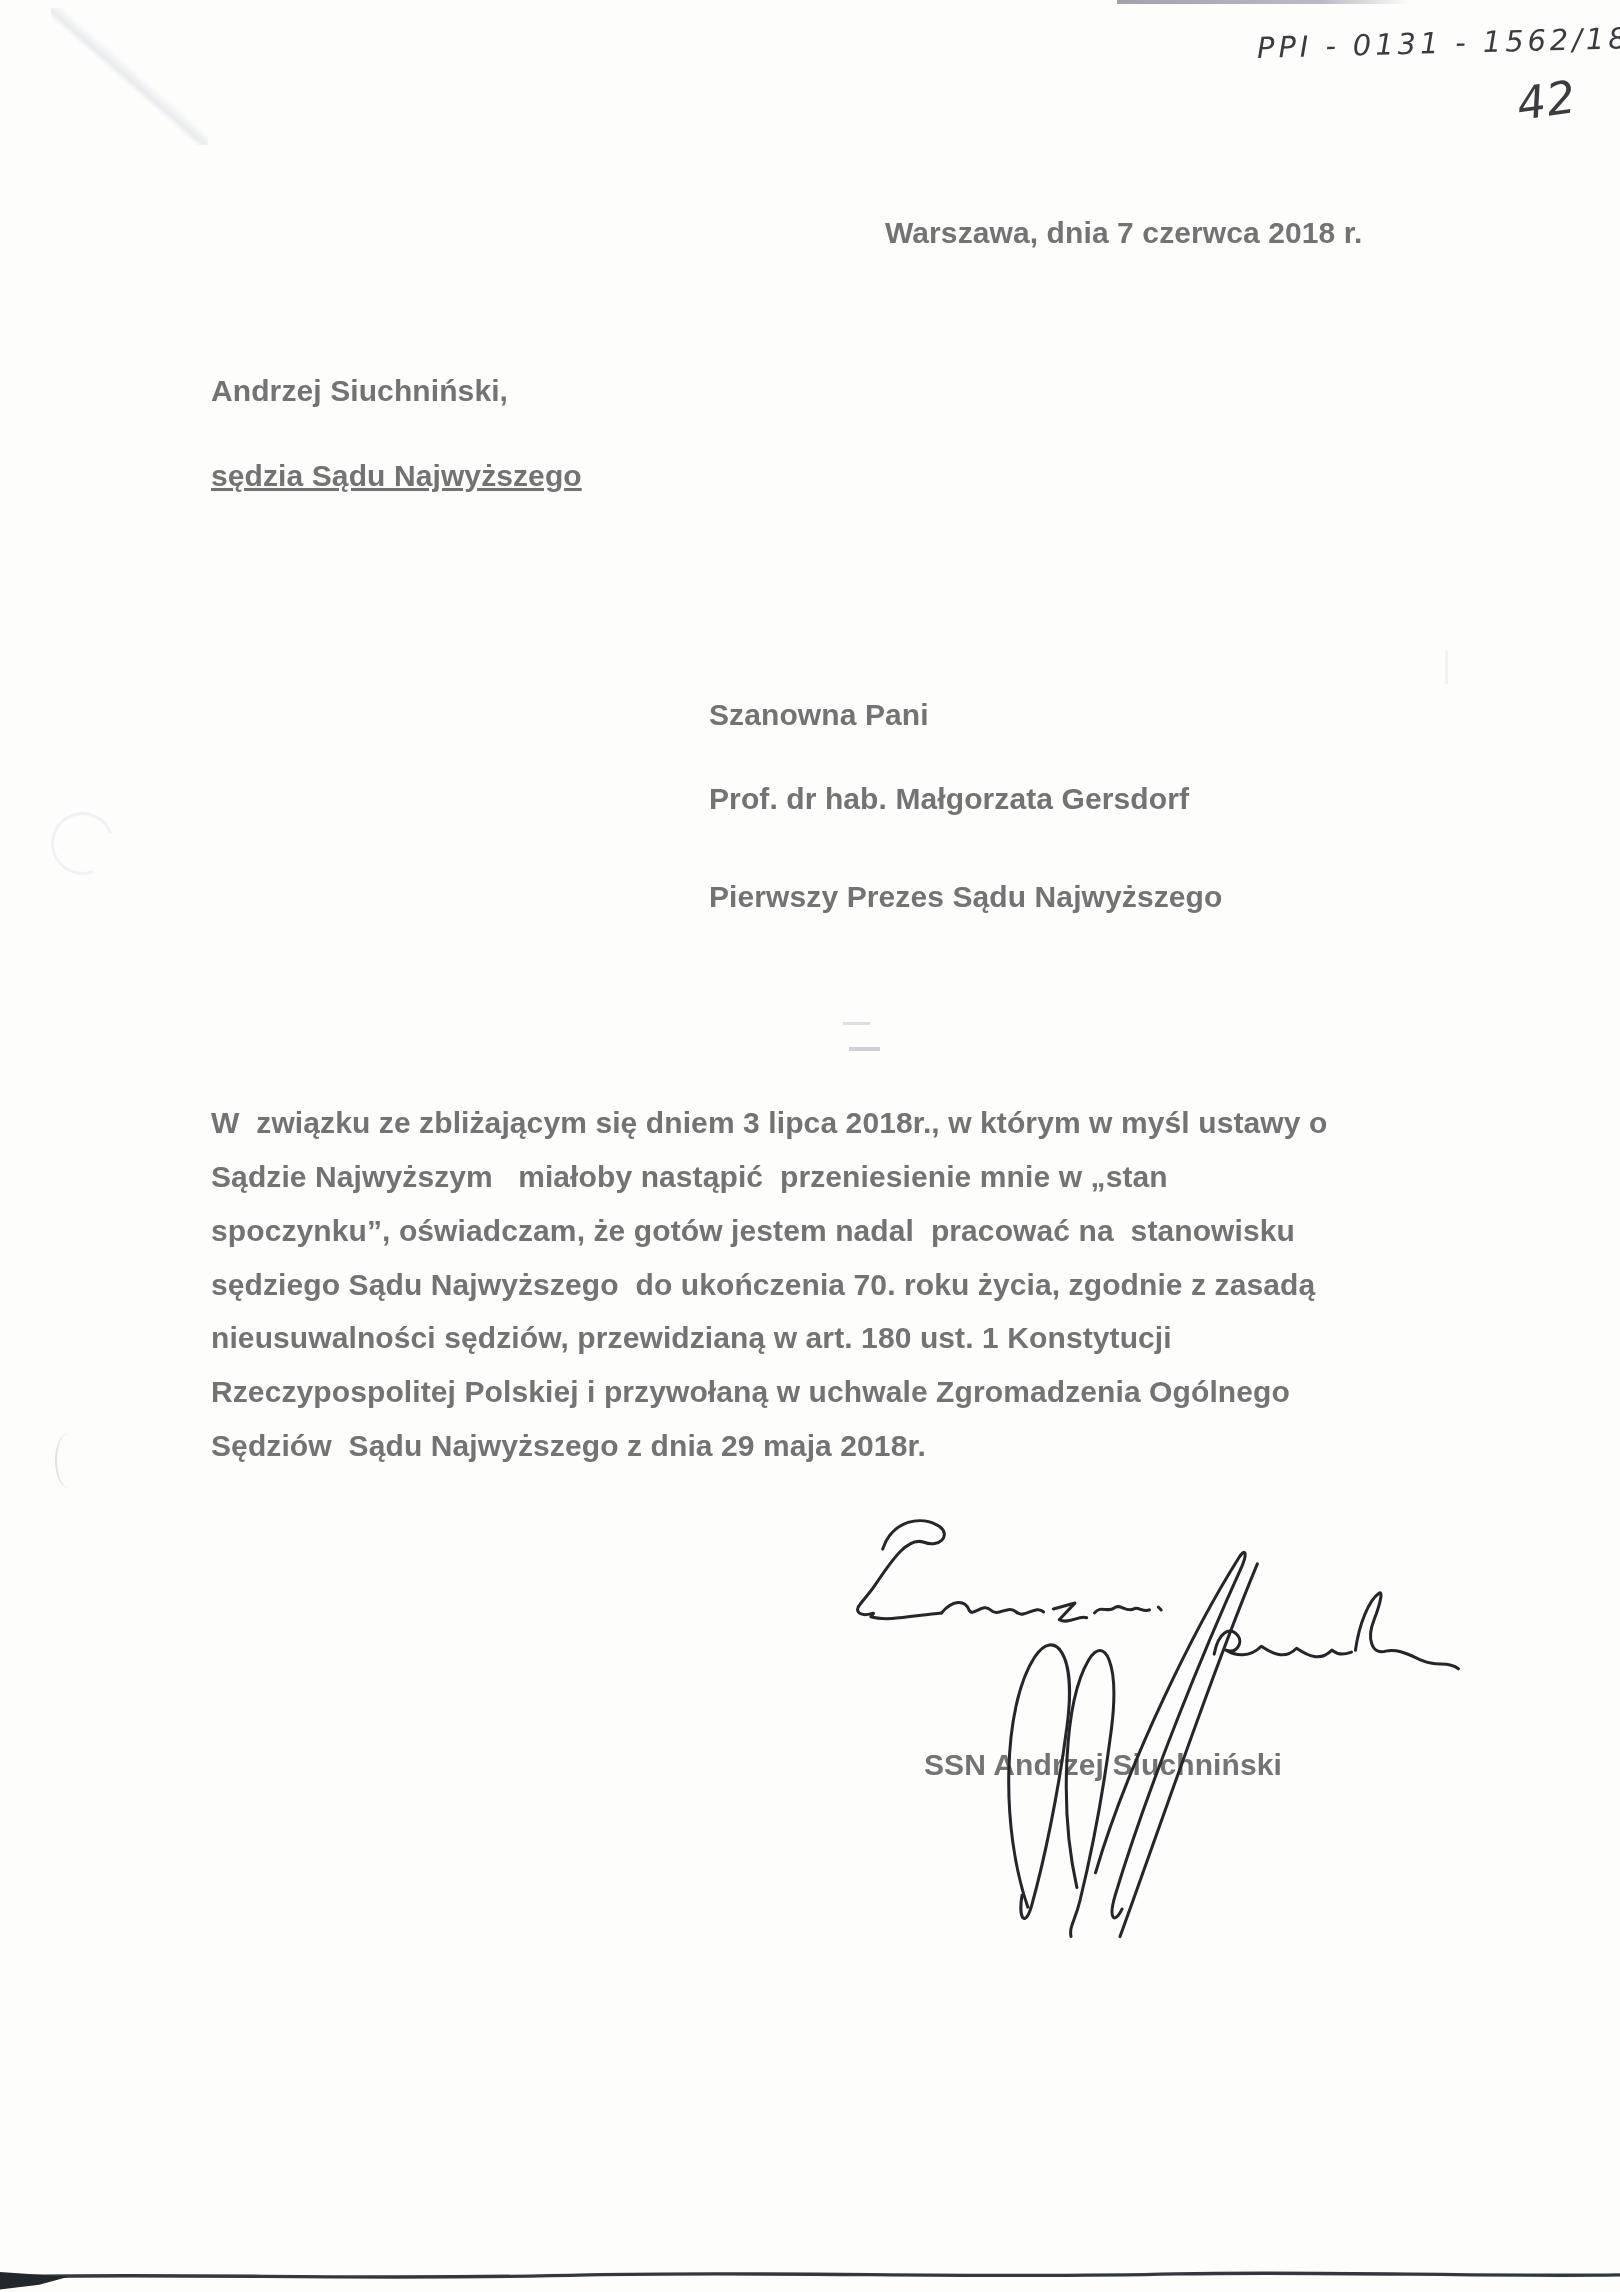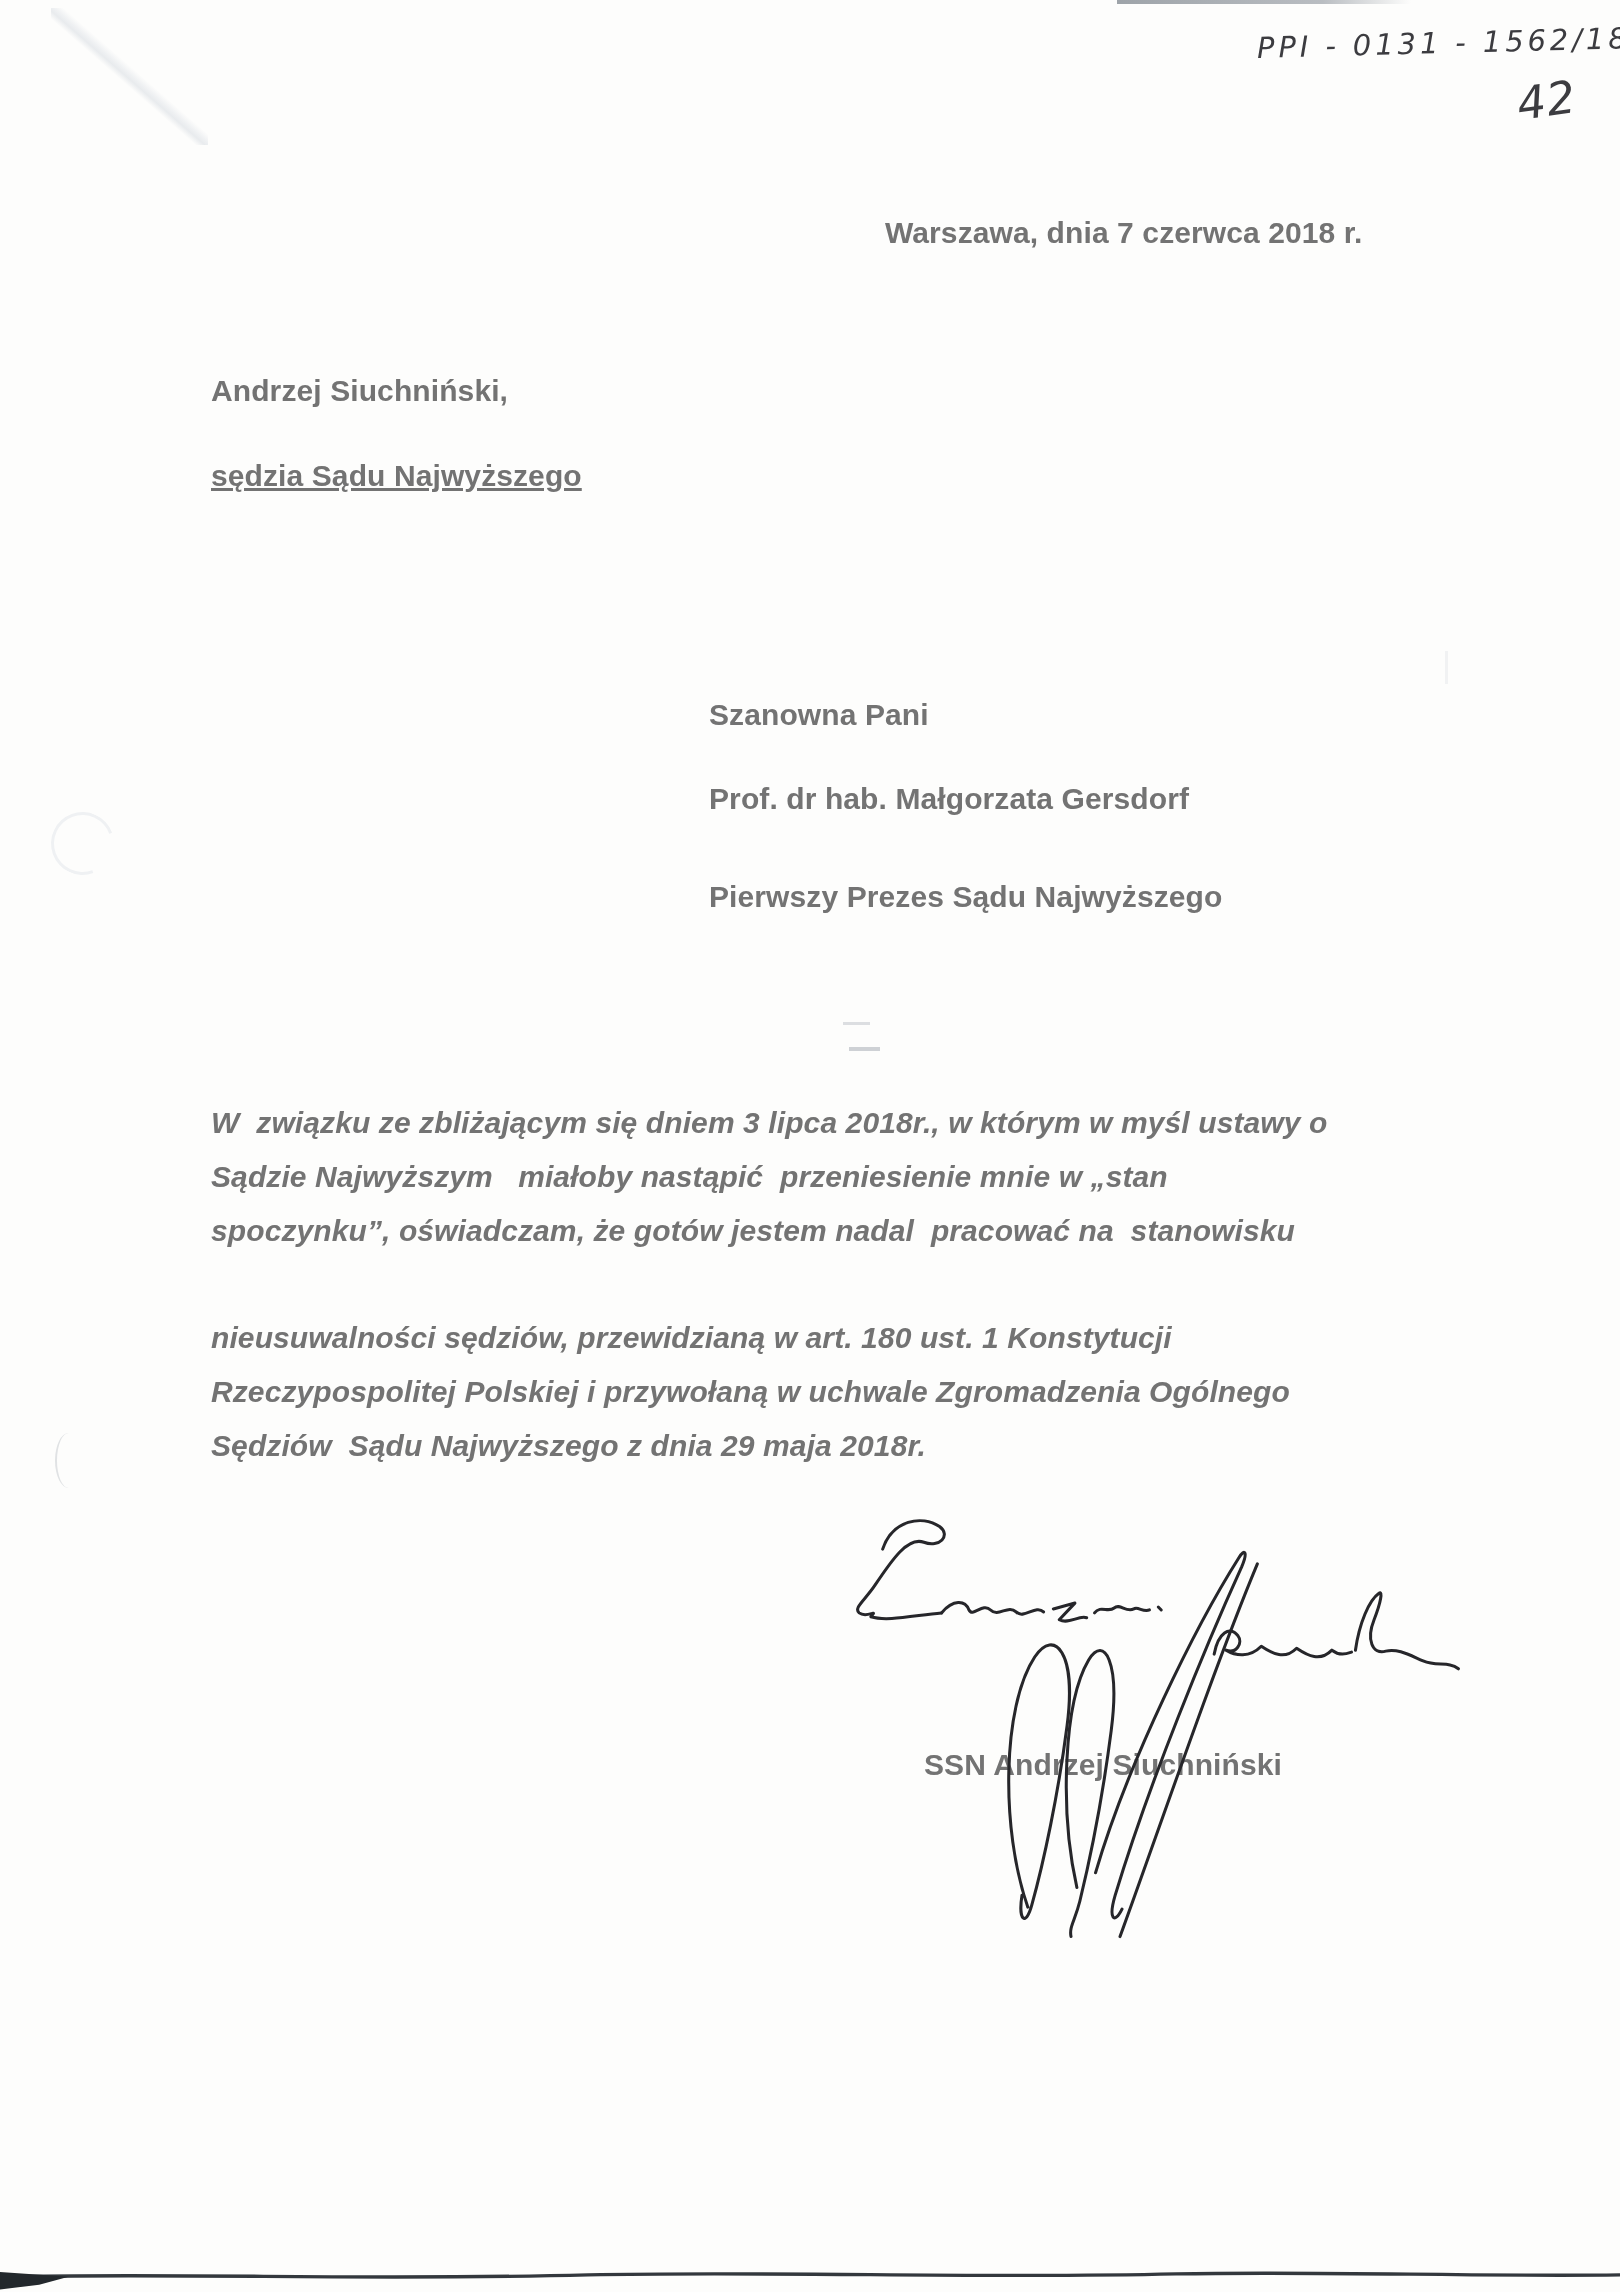--- a/index.html
+++ b/index.html
@@ -20,21 +20,20 @@
     font-weight: 700;
     font-size: 30px;
     line-height: 1;
     letter-spacing: 0.1px;
     white-space: pre;
     color: #737373;
   }
   .body-line {
     height: 54px;
     line-height: 54px;
-    font-style: italic;
   }
   .handwritten-ref {
     position: absolute;
     font-family: "DejaVu Sans", sans-serif;
     font-style: italic;
     color: #3c3c40;
     transform: rotate(-1.5deg);
     white-space: pre;
   }
   .ref-number {
@@ -130,20 +129,21 @@
   <div class="typed" style="left:211px; top:376px;">Andrzej Siuchniński,</div>
   <div class="typed" style="left:211px; top:461px;text-decoration:underline;">sędzia Sądu Najwyższego</div>
 
   <div class="typed" style="left:709px; top:700px;">Szanowna Pani</div>
   <div class="typed" style="left:709px; top:784px;">Prof. dr hab. Małgorzata Gersdorf</div>
   <div class="typed" style="left:709px; top:866px;margin-top:16px;">Pierwszy Prezes Sądu Najwyższego</div>
 
   <div class="typed body-line" style="left:211px; top:1096px;">W  związku ze zbliżającym się dniem 3 lipca 2018r., w którym w myśl ustawy o</div>
   <div class="typed body-line" style="left:211px; top:1150px;">Sądzie Najwyższym   miałoby nastąpić  przeniesienie mnie w „stan</div>
   <div class="typed body-line" style="left:211px; top:1204px;">spoczynku”, oświadczam, że gotów jestem nadal  pracować na  stanowisku</div>
+  <div class="typed body-line" style="left:211px; top:1258px;">sędziego Sądu Najwyższego  do ukończenia 70. roku życia, zgodnie z zasadą</div>
   <div class="typed body-line" style="left:211px; top:1311px;text-align:right;">nieusuwalności sędziów, przewidzianą w art. 180 ust. 1 Konstytucji</div>
   <div class="typed body-line" style="left:211px; top:1365px;">Rzeczypospolitej Polskiej i przywołaną w uchwale Zgromadzenia Ogólnego</div>
   <div class="typed body-line" style="left:211px; top:1419px;">Sędziów  Sądu Najwyższego z dnia 29 maja 2018r.</div>
 
   <div class="typed signature-name" style="left:924px; top:1750px;">SSN Andrzej Siuchniński</div>
 
   <span class="sr-label">Z wyrazami szacunku</span>
 
   <svg class="sig-svg" viewBox="0 0 680 470" xmlns="http://www.w3.org/2000/svg">
 

